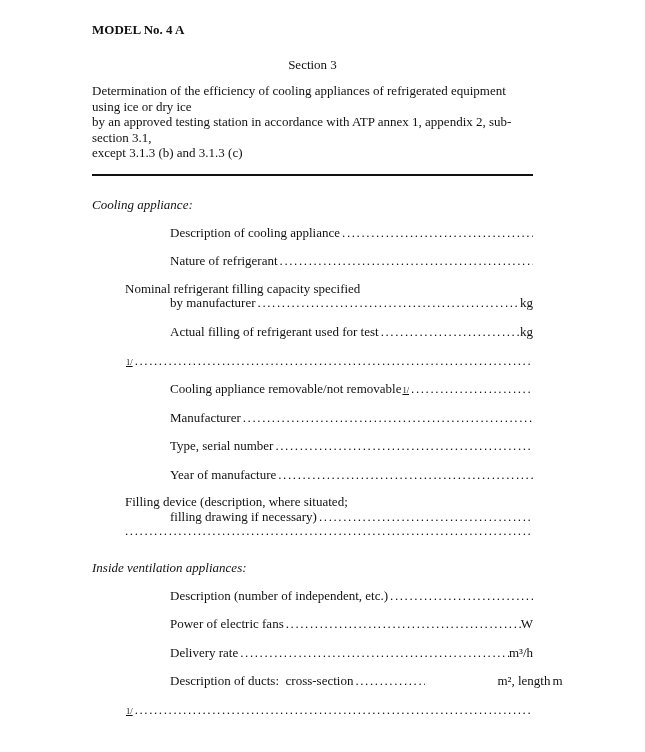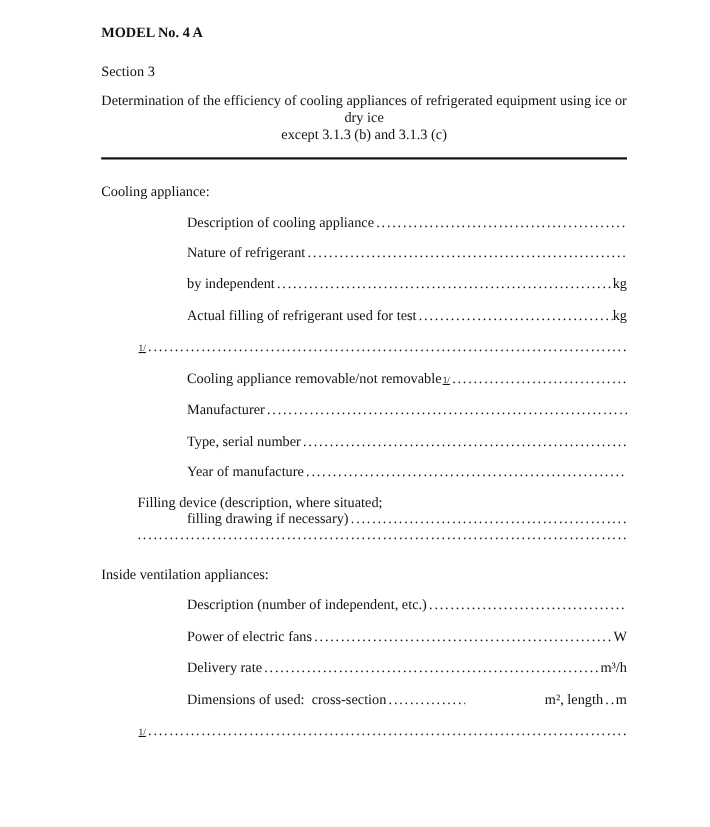--- a/index.html
+++ b/index.html
@@ -1,37 +1,37 @@
 <!DOCTYPE html>
 <html><head>
 <meta charset="utf-8">
 <style>
   html, body { margin: 0; padding: 0; background: #ffffff; }
   .page {
     width: 645px;
     height: 752px;
     box-sizing: border-box;
-    padding: 22px 75px 0 92px;
+    padding: 22px 112px 0 92px;
     background: #ffffff;
     color: #111111;
     font-family: "Liberation Serif", "DejaVu Serif", serif;
     font-size: 13px;
     line-height: 15px;
     overflow: hidden;
   }
   .model-label { font-weight: bold; margin-bottom: 20px; }
-  .section-title { text-align: left; margin-bottom: 11px; }
-  .intro { text-align: center; }
+  .section-title { text-align: center; margin-bottom: 11px; }
+  .intro { }
   .intro div { line-height: 15.5px; }
   .rule {
     border: 0;
     border-top: 2px solid #111111;
     margin: 13px 0 0 0;
   }
-  .section-heading { margin: 21px 0 13px 0; }
+  .section-heading { margin: 21px 0 13px 0; font-style: italic; }
   .row {
     display: flex;
     align-items: baseline;
     margin: 0 0 13.5px 33px;
   }
   .field2 { margin: 0 0 13.5px 33px; line-height: 14.5px; }
   .flex-line { display: flex; align-items: baseline; }
   .lbl { white-space: pre; margin-left: 45px; }
   .dots {
     flex: 1 1 auto;
@@ -53,40 +53,42 @@
 <body>
 
 <div class="page">
 
   <div class="model-label">MODEL No. 4 A</div>
 
   <div class="section-title">Section 3</div>
 
   <div class="intro">
     <div>Determination of the efficiency of cooling appliances of refrigerated equipment using ice or dry ice</div>
+    <div>by an approved testing station in accordance with ATP annex 1, appendix 2, sub-section 3.1,</div>
     <div>except 3.1.3 (b) and 3.1.3 (c)</div>
   </div>
 
   <div class="rule"></div>
 
   <div class="section-heading">Cooling appliance:</div>
 
   <div class="row">
     <span class="lbl">Description of cooling appliance</span>
       <span class="dots">............................................................................................................................................................................................................................................................................................................</span>
   </div>
 
   <div class="row">
     <span class="lbl">Nature of refrigerant</span>
       <span class="dots">............................................................................................................................................................................................................................................................................................................</span>
   </div>
 
   <div class="field2">
+    <div>Nominal refrigerant filling capacity specified</div>
     <div class="flex-line">
-      <span class="lbl">by independent</span>
+      <span class="lbl">by manufacturer</span>
         <span class="dots">............................................................................................................................................................................................................................................................................................................</span>
         <span class="suffix">kg</span>
     </div>
   </div>
 
   <div class="row">
     <span class="lbl">Actual filling of refrigerant used for test</span>
       <span class="dots">............................................................................................................................................................................................................................................................................................................</span>
       <span class="suffix">kg</span>
   </div>
@@ -141,21 +143,21 @@
       <span class="suffix">W</span>
   </div>
 
   <div class="row">
     <span class="lbl">Delivery rate</span>
       <span class="dots">............................................................................................................................................................................................................................................................................................................</span>
       <span class="suffix">m³/h</span>
   </div>
 
   <div class="row">
-    <span class="lbl">Dimensions of used:  cross-section</span>
+    <span class="lbl">Description of ducts:  cross-section</span>
       <span class="dots short">............................................................................................................................................................................................................................................................................................................</span>
       <span class="lbl">m², length</span>
       <span class="dots">............................................................................................................................................................................................................................................................................................................</span>
       <span class="suffix">m</span>
   </div>
 
   <div class="row">
       <sup class="fnref">1/</sup>
       <span class="dots">............................................................................................................................................................................................................................................................................................................</span>
   </div>

